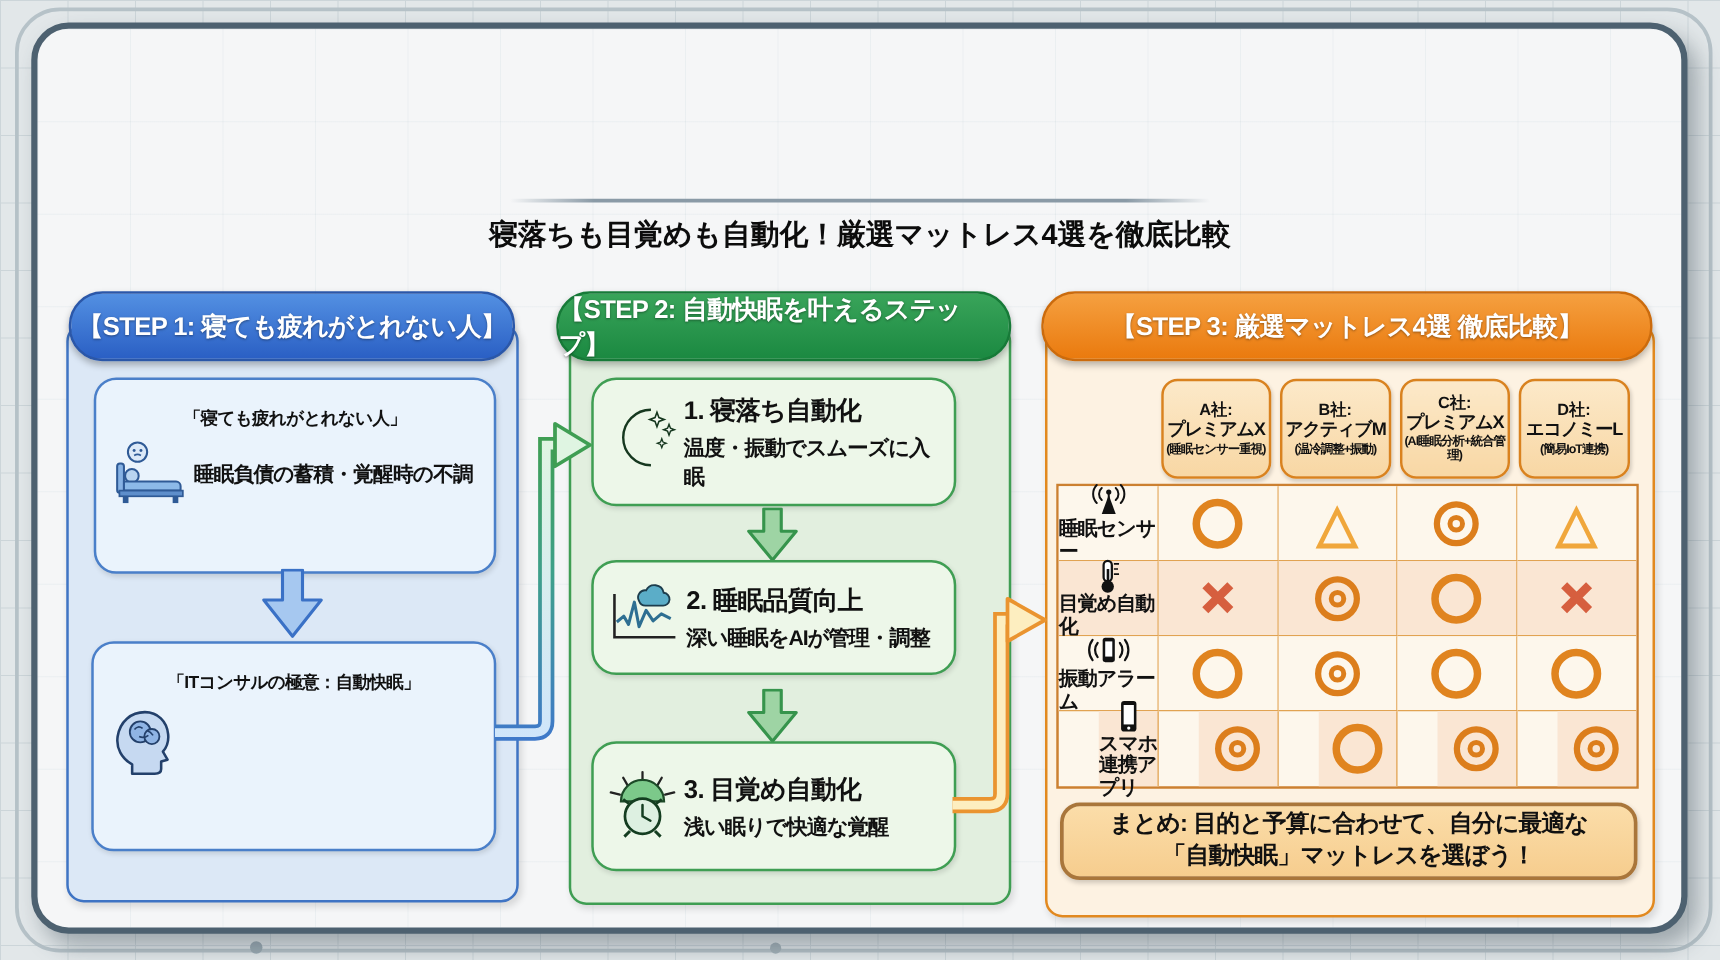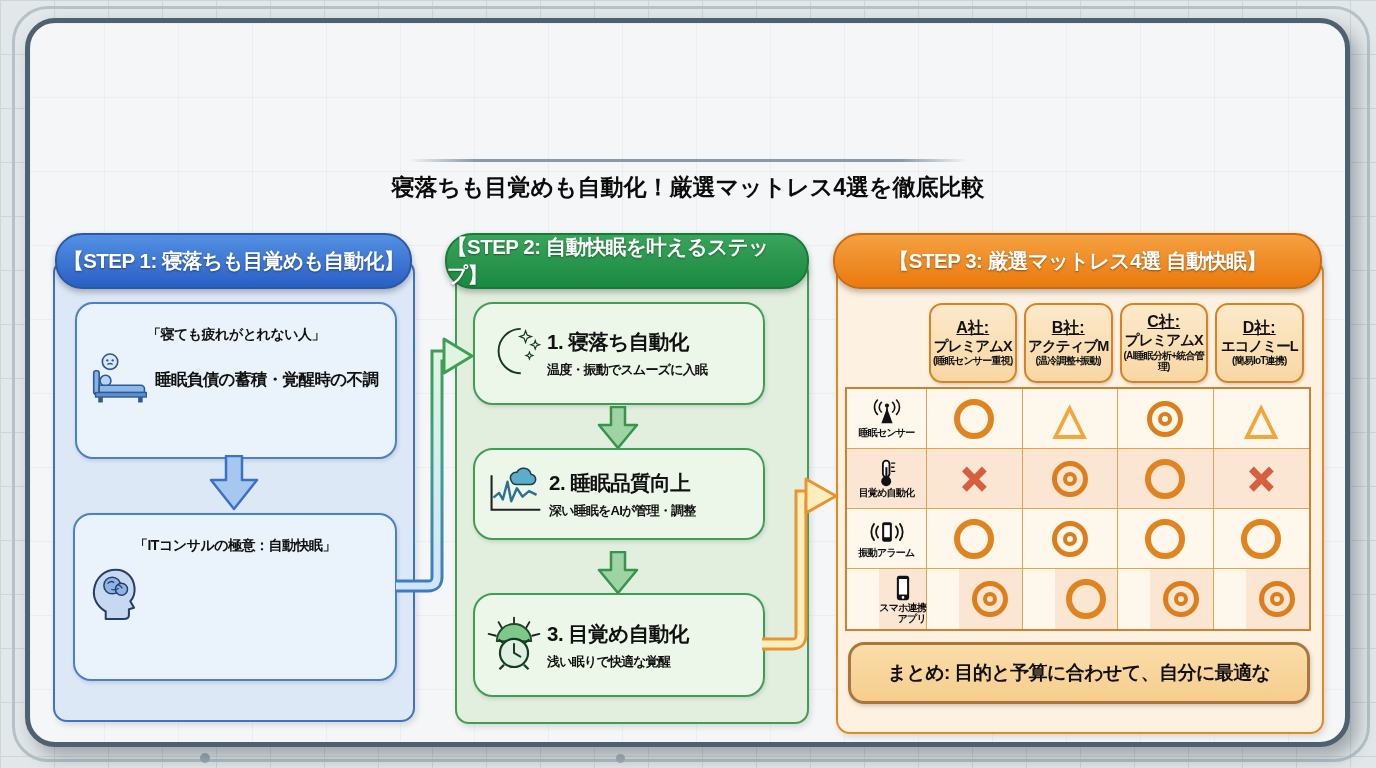--- a/index.html
+++ b/index.html
@@ -36,41 +36,41 @@
   .s1-row{display:flex;align-items:center;gap:6px;padding:8px 12px 0 14px;}
   .s1-text{flex:1;font-size:16.5px;letter-spacing:-.6px;line-height:1.3;}
   .down-arrow{position:absolute;z-index:2;}
   .s2-box{position:absolute;left:473px;width:292px;background:#edf7e9;border:2.5px solid #3f9e53;border-radius:20px;z-index:2;
     display:flex;align-items:center;gap:4px;padding:6px 10px;box-sizing:border-box;box-shadow:1px 2px 4px rgba(0,0,0,.12);}
   .s2-box1{top:302px;height:103px;}
   .s2-box2{top:448px;height:92px;}
   .s2-box3{top:593px;height:104px;}
   .s2-col{flex:1;text-align:left;}
   .s2-title{font-size:20.5px;letter-spacing:-.5px;}
-  .s2-text{font-size:13px;margin-top:5px;letter-spacing:-.8px;}
+  .s2-text{font-size:17px;margin-top:5px;letter-spacing:-.8px;}
   .overlay{position:absolute;left:0;top:0;z-index:5;pointer-events:none;}
   .company-row{position:absolute;left:845px;top:303px;width:462px;height:80px;display:flex;z-index:2;}
   .company-spacer{width:80px;flex:none;}
   .company-cell{flex:1;display:flex;}
   .company-box{flex:1;margin:0 3.5px;background:linear-gradient(180deg,#fcearc,#f9d9a8);background:linear-gradient(180deg,#fce9c9,#f8d7a4);
     border:2px solid #d9821f;border-radius:13px;display:flex;flex-direction:column;align-items:center;justify-content:center;
     text-align:center;line-height:1.15;box-shadow:1px 2px 3px rgba(0,0,0,.15);}
-  .c-name{font-size:16px;text-decoration:underline;}
+  .c-name{font-size:13px;}
   .c-prod{font-size:14.5px;letter-spacing:-1px;}
   .c-note{font-size:10px;letter-spacing:-.8px;margin-top:1px;}
   #comparison-table{position:absolute;left:845px;top:387px;width:462px;z-index:2;display:grid;
     grid-template-columns:80px 1fr 1fr 1fr 1fr;grid-auto-rows:60px;border:2px solid #cc8030;background:#fdf7ec;}
   .tcell{display:flex;flex-direction:column;align-items:center;justify-content:center;
     border-right:1.5px solid #e1a352;border-bottom:1.5px solid #e1a352;background:#fdf7ec;}
   .tcell.row-alt{background:#fae6d3;}
   .tcell.last-col{border-right:none;}
   .tcell.last-row{border-bottom:none;margin-left:32px;}
   .rating-cell{flex-direction:row;}
   .ticon{display:block;height:26px;}
-  .tlabel{font-size:10px;letter-spacing:-.8px;text-align:right;line-height:1.1;margin-top:2px;}
+  .tlabel{font-size:16px;letter-spacing:-.8px;text-align:left;line-height:1.1;margin-top:2px;}
   .sym-circle{width:28px;height:28px;border:6px solid #e0841f;border-radius:50%;}
   .sym-double{width:36px;height:36px;border:5px solid #dc7e1c;border-radius:50%;display:flex;align-items:center;justify-content:center;box-sizing:border-box;}
   .sym-double-inner{width:14px;height:14px;border:4px solid #dc7e1c;border-radius:50%;box-sizing:border-box;}
   .sym-triangle{font-size:42px;line-height:1;color:#f0a73c;-webkit-text-stroke:1.5px #f0a73c;}
   .sym-cross{font-size:44px;line-height:1;color:#d65f3f;-webkit-text-stroke:2px #d65f3f;}
   .summary{position:absolute;left:848px;top:642px;width:462px;height:62px;z-index:2;
     background:linear-gradient(180deg,#fbdda9,#f6cd8e);border:3px solid #a9763b;border-radius:16px;
     display:flex;flex-direction:column;align-items:center;justify-content:center;font-size:19px;line-height:1.3;letter-spacing:-.6px;
     box-shadow:1px 2px 4px rgba(0,0,0,.18);box-sizing:border-box;}
 </style>
@@ -83,23 +83,23 @@
   <div class="deco-dot2"></div>
   <div class="card"></div>
 
   <div class="divider"></div>
   <div class="subtitle">寝落ちも目覚めも自動化！厳選マットレス4選を徹底比較</div>
 
   <div class="panel panel-1"></div>
   <div class="panel panel-2"></div>
   <div class="panel panel-3"></div>
 
-  <div class="pill pill-1">【STEP 1: 寝落ちも目覚めも自動化】</div>
+  <div class="pill pill-1">【STEP 1: 寝ても疲れがとれない人】</div>
   <div class="pill pill-2">【STEP 2: 自動快眠を叶えるステップ】</div>
-  <div class="pill pill-3">【STEP 3: 厳選マットレス4選 自動快眠】</div>
+  <div class="pill pill-3">【STEP 3: 厳選マットレス4選 徹底比較】</div>
 
   <div class="s1-box s1-box1">
     <div class="s1-title">「寝ても疲れがとれない人」</div>
     <div class="s1-row">
       <span class="icon">
         <svg width="58" height="52" viewBox="0 0 64 56">
           <circle cx="21" cy="10" r="8.5" fill="#dce9f8" stroke="#2f5a96" stroke-width="1.8"></circle>
           <circle cx="18" cy="8.5" r="1.3" fill="#2f5a96"></circle>
             <circle cx="24" cy="8.5" r="1.3" fill="#2f5a96"></circle>
           <path d="M18 13 q3 -2 6 0" fill="none" stroke="#2f5a96" stroke-width="1.4"></path>
@@ -317,20 +317,21 @@
       </div>
       <div class="tcell rating-cell row-alt last-row last-col">
         <div class="sym-double">
           <div class="sym-double-inner"></div>
         </div>
       </div>
     </div>
 
   <div class="summary">
     <div>まとめ: 目的と予算に合わせて、自分に最適な</div>
+    <div>「自動快眠」マットレスを選ぼう！</div>
   </div>
 
   <svg class="overlay" width="1376" height="768" viewBox="0 0 1376 768">
     <defs>
       <linearGradient id="bg-out" x1="0" y1="590" x2="0" y2="350" gradientUnits="userSpaceOnUse">
         <stop offset="0" stop-color="#3f79c9"></stop>
           <stop offset="0.55" stop-color="#3fa08a"></stop>
           <stop offset="1" stop-color="#3f9e53"></stop>
       </linearGradient>
       <linearGradient id="bg-in" x1="0" y1="590" x2="0" y2="350" gradientUnits="userSpaceOnUse">

